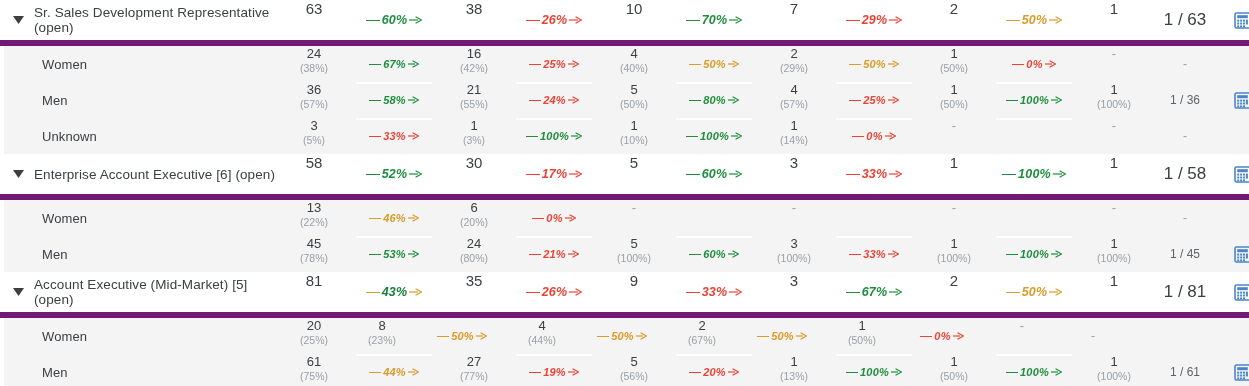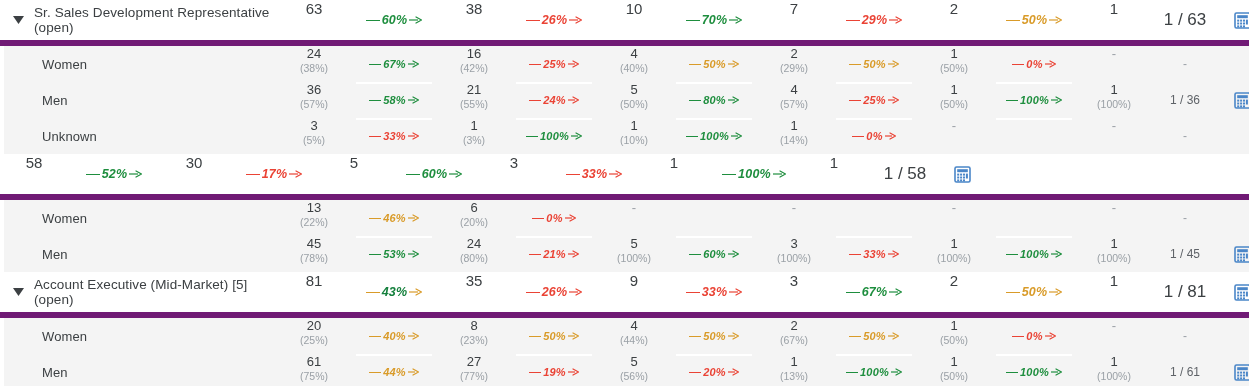--- a/index.html
+++ b/index.html
@@ -578,20 +578,28 @@
       <div class="pct-cell"></div>
       <div class="num-cell">
         <span class="num-dash">-</span>
       </div>
       <div class="ratio-cell">
         <span class="ratio-dash">-</span>
       </div>
       <div class="icon-cell empty"></div>
     </div>
     <div class="row parent tall">
+      <div class="label-cell">
+        <span class="caret">
+          <svg width="11" height="8" viewBox="0 0 11 8">
+            <path d="M0 0 L11 0 L5.5 8 Z" fill="#3c4043"></path>
+          </svg>
+        </span>
+        <span class="job-title">Enterprise Account Executive [6] (open)</span>
+      </div>
       <div class="num-cell">
         <span class="num-main">58</span>
       </div>
       <div class="pct-cell">
         <div class="pct-wrap">
           <span class="pct-line" style="background:#1e8e3e"></span>
           <span class="pct-text" style="color:#1e8e3e">52%</span>
           <span class="pct-arrow">
             <svg width="13" height="8" viewBox="0 0 13 8">
               <path d="M0 4 L9 4" stroke="#1e8e3e" stroke-width="1.2" fill="none"></path>
@@ -961,32 +969,20 @@
       </div>
     </div>
     <div class="row child first-child-row">
       <div class="label-cell">
         <span class="seg-title">Women</span>
       </div>
       <div class="num-cell">
         <span class="num-main">20</span>
         <span class="num-sub">(25%)</span>
       </div>
-      <div class="pct-cell">
-        <div class="pct-wrap">
-          <span class="pct-line" style="background:#d99b29"></span>
-          <span class="pct-text" style="color:#d99b29">40%</span>
-          <span class="pct-arrow">
-            <svg width="11" height="8" viewBox="0 0 11 8">
-              <path d="M0 4 L7 4" stroke="#d99b29" stroke-width="1.2" fill="none"></path>
-              <path d="M5 1 L10.5 4 L5 7" stroke="#d99b29" stroke-width="1.2" fill="none" stroke-linecap="round" stroke-linejoin="round"></path>
-            </svg>
-          </span>
-        </div>
-      </div>
       <div class="num-cell">
         <span class="num-main">8</span>
         <span class="num-sub">(23%)</span>
       </div>
       <div class="pct-cell">
         <div class="pct-wrap">
           <span class="pct-line" style="background:#d99b29"></span>
           <span class="pct-text" style="color:#d99b29">50%</span>
           <span class="pct-arrow">
             <svg width="11" height="8" viewBox="0 0 11 8">

